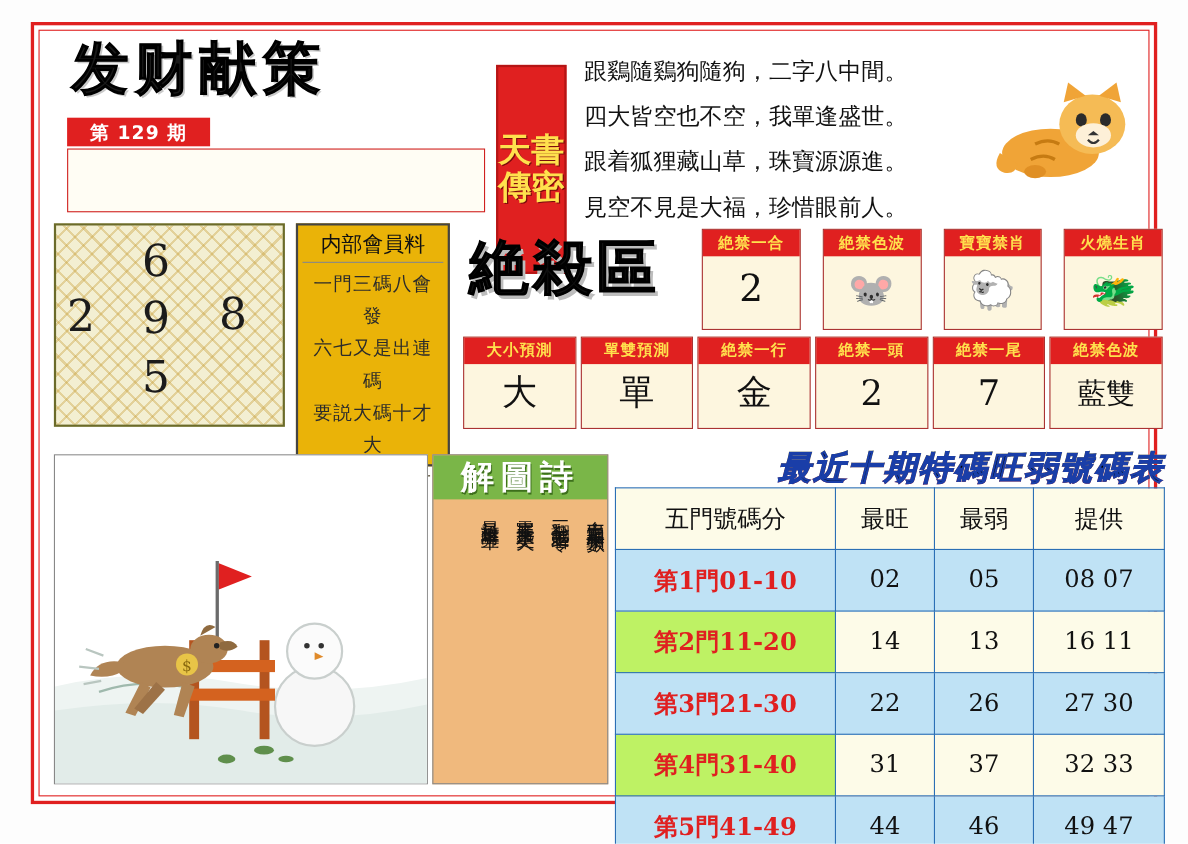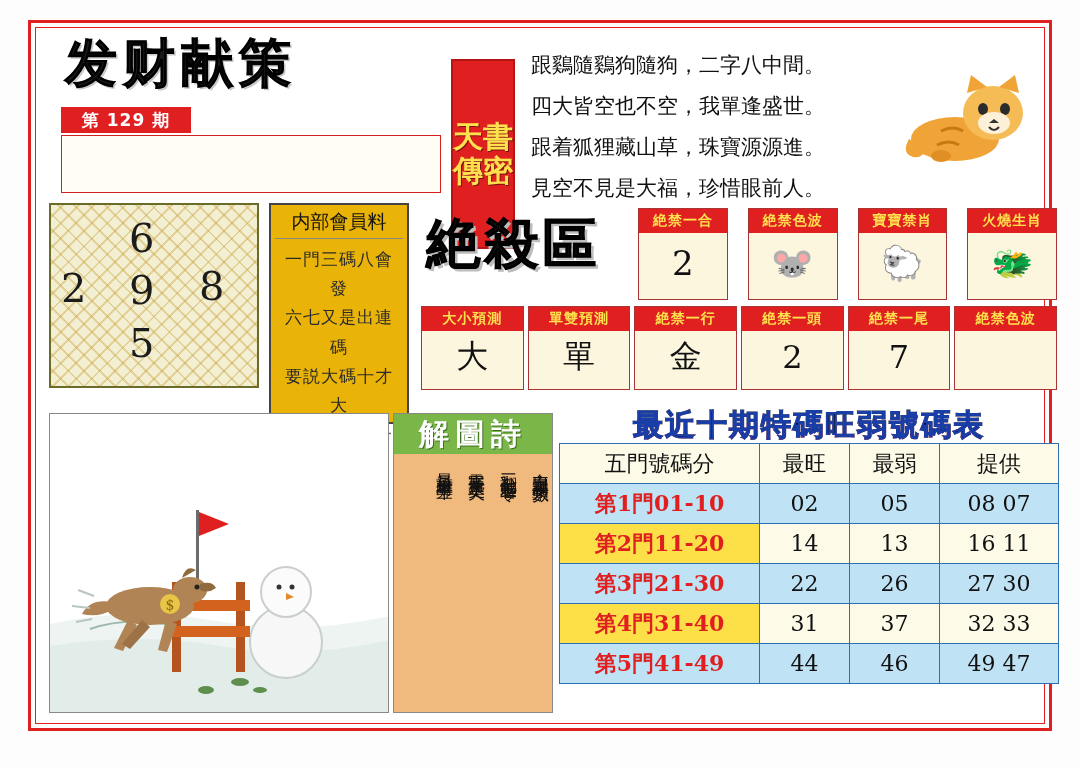--- a/index.html
+++ b/index.html
@@ -198,49 +198,49 @@
     text-orientation:upright;
     font-family:"DejaVu Serif", serif;
     font-size:17px; color:#111;
     line-height:1.15;
     width:32px; text-align:left;
     letter-spacing:2px;
   }
 
   
   .table-title {
-    position:absolute; left:528px; top:382px; width:500px; text-align:center;
+    position:absolute; left:528px; top:382px; width:500px; text-align:right;font-style:italic;
   }
   .table-title span {
     font-size:30px; font-weight:bold; letter-spacing:2px;
     background:linear-gradient(#f0e33a,#e02020);
     -webkit-background-clip:text; background-clip:text; color:transparent;
     -webkit-text-stroke:1px #1a3ea8;
     text-shadow:0 0 0 #000;
   }
   .tbl {
     position:absolute; left:528px; top:420px; width:500px;
     border-collapse:collapse;
   }
   .tbl td, .tbl th {
     border:1px solid #2b6fb5;
     font-family:"DejaVu Serif", serif;
     text-align:center;
-    height:40px;
+    height:56px;
   }
   .tbl th {
     background:#fdfbe8; font-size:22px; color:#111; font-weight:normal;
   }
   .tbl td.lbl {
     background:#bfe2f5; color:#e02020; font-size:22px; font-weight:bold;
   }
   .tbl td.val {
     background:#bfe2f5; font-size:22px; color:#111;
   }
-  .tbl tr.alt td.lbl { background:#fde047; }
+  .tbl tr.alt td.lbl { background:#bef264; }
   .tbl tr.alt td.val { background:#fdfbe8; }
 </style>
 </head>
 <body>
 
 <div class="page">
   <div class="outer-border">
     <div class="inner-border"></div>
 
     <div class="title-block">
@@ -342,20 +342,21 @@
       <div class="pcell">
         <div class="hd">絶禁一頭</div>
         <div class="bd">2</div>
       </div>
       <div class="pcell">
         <div class="hd">絶禁一尾</div>
         <div class="bd">7</div>
       </div>
       <div class="pcell">
         <div class="hd">絶禁色波</div>
+        <div class="bd small">藍雙</div>
       </div>
     </div>
 
     <div class="picture">
       <svg viewBox="0 0 340 300" width="340" height="300">
         <rect x="0" y="0" width="340" height="300" fill="#ffffff"></rect>
         <path d="M0 210 q80 -18 160 -4 q90 16 180 -4 v98 H0z" fill="#eef4f2"></path>
         <path d="M0 232 q90 -14 170 0 q80 14 170 -6 v74 H0z" fill="#e2ece9"></path>
         <path d="M40 215 q40 -14 90 -2" stroke="#9fb9ad" fill="none" stroke-width="2"></path>
 

